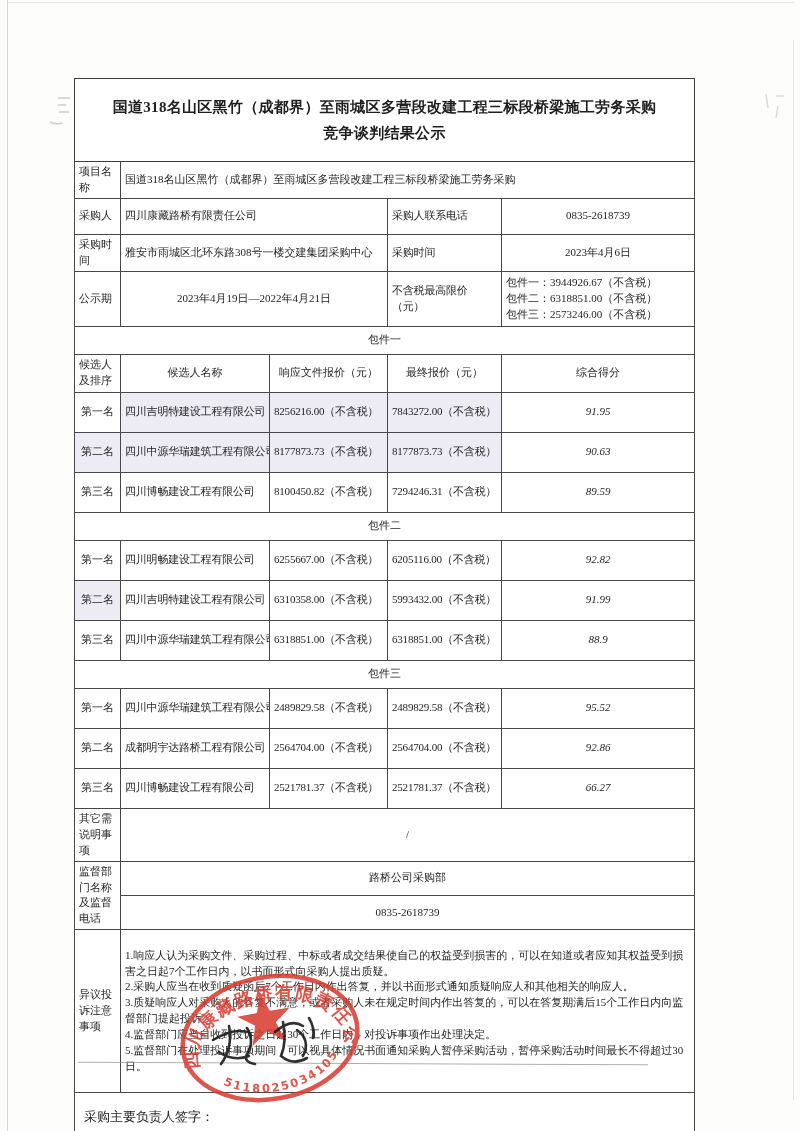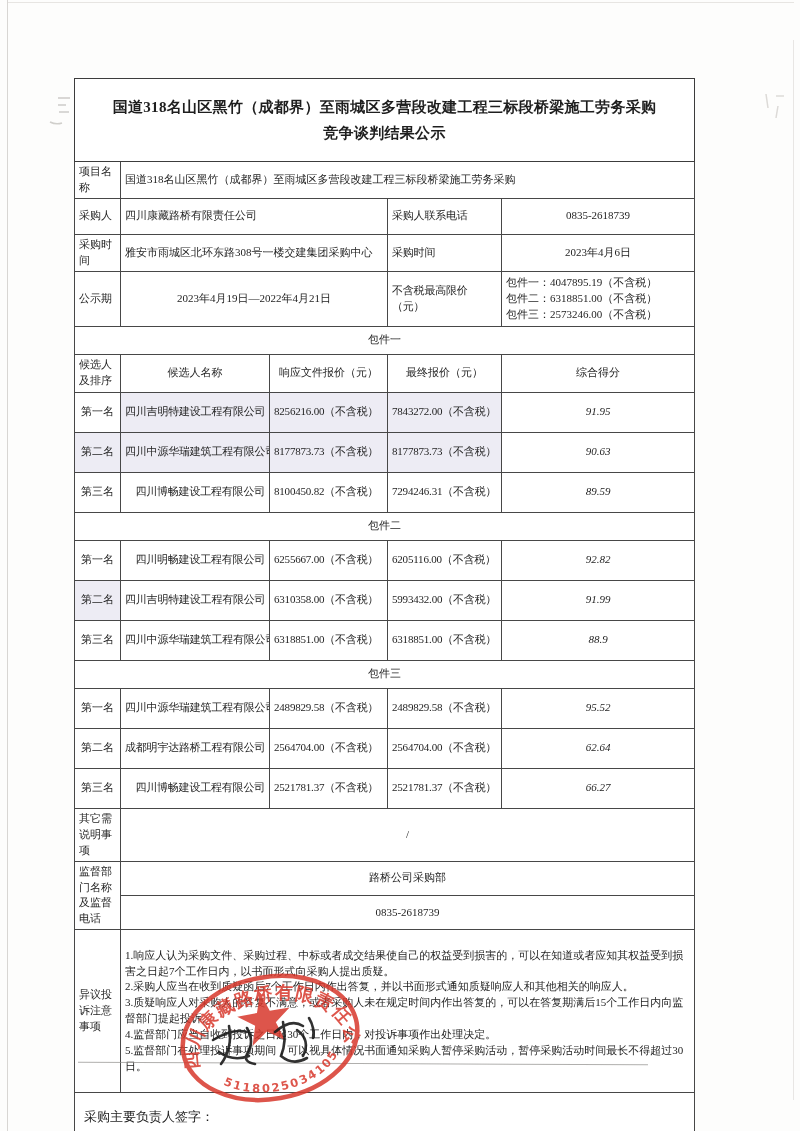--- a/index.html
+++ b/index.html
@@ -33,21 +33,21 @@
   .banner td{height:23px;text-align:center;}
   .hdr td{height:33px;text-align:center;}
   .crow td{height:35px;}
   .other-row td{height:35px;}
   .sup-row td{height:27px;text-align:center;}
   .obj-row td{height:158px;}
   .sig-row td{height:44px;}
 
   .c-label{font-size:11px;line-height:1.5;padding:2px 3px;margin-left:12px;}
   .c-rank{text-align:center;}
-  .c-name{text-align:right;font-size:10px;letter-spacing:-.2px;white-space:nowrap;padding:2px 1px;}
+  .c-name{text-align:left;font-size:10px;letter-spacing:-.2px;white-space:nowrap;padding:2px 1px;}
   .c-price{font-size:10.2px;letter-spacing:-.2px;white-space:nowrap;padding:2px 1px 2px 3px;margin-left:8px;}
   .c-score{text-align:center;font-style:italic;}
   .v-left{text-align:left;padding-left:6px;font-size:11px;}
   .v-center{text-align:center;}
   .attr-label{text-align:left;font-size:10.5px;letter-spacing:-.2px;}
   .limits{font-size:10.3px;line-height:1.6;padding-left:6px;white-space:nowrap;}
   .obj-content{font-size:11px;line-height:1.5;padding:6px 8px;}
   .slash-cell{text-align:center;}
   .tint{background:#edecf4;}
   .sig-label{font-size:13px;padding-left:5px;}
@@ -118,21 +118,21 @@
     <td colspan="2" class="v-left">雅安市雨城区北环东路308号一楼交建集团采购中心</td>
     <td class="attr-label">采购时间</td>
     <td class="v-center">2023年4月6日</td>
   </tr>
 
   <tr class="h54">
     <td class="c-label">公示期</td>
     <td colspan="2" class="v-center">2023年4月19日—2022年4月21日</td>
     <td class="attr-label">不含税最高限价（元）</td>
     <td class="limits">
-      <div>包件一：4047895.19（不含税）</div>
+      <div>包件一：3944926.67（不含税）</div>
       <div>包件二：6318851.00（不含税）</div>
       <div>包件三：2573246.00（不含税）</div>
     </td>
   </tr>
 
   <tr class="banner">
     <td colspan="5">包件一</td>
   </tr>
 
   <tr class="hdr">
@@ -198,21 +198,21 @@
     <td class="c-name">四川中源华瑞建筑工程有限公司</td>
     <td class="c-price">2489829.58（不含税）</td>
     <td class="c-price">2489829.58（不含税）</td>
     <td class="c-score">95.52</td>
   </tr>
   <tr class="crow">
     <td class="c-rank">第二名</td>
     <td class="c-name">成都明宇达路桥工程有限公司</td>
     <td class="c-price">2564704.00（不含税）</td>
     <td class="c-price">2564704.00（不含税）</td>
-    <td class="c-score">62.64</td>
+    <td class="c-score">92.86</td>
   </tr>
   <tr class="crow">
     <td class="c-rank">第三名</td>
     <td class="c-name">四川博畅建设工程有限公司</td>
     <td class="c-price">2521781.37（不含税）</td>
     <td class="c-price">2521781.37（不含税）</td>
     <td class="c-score">66.27</td>
   </tr>
 
   <tr class="other-row">

